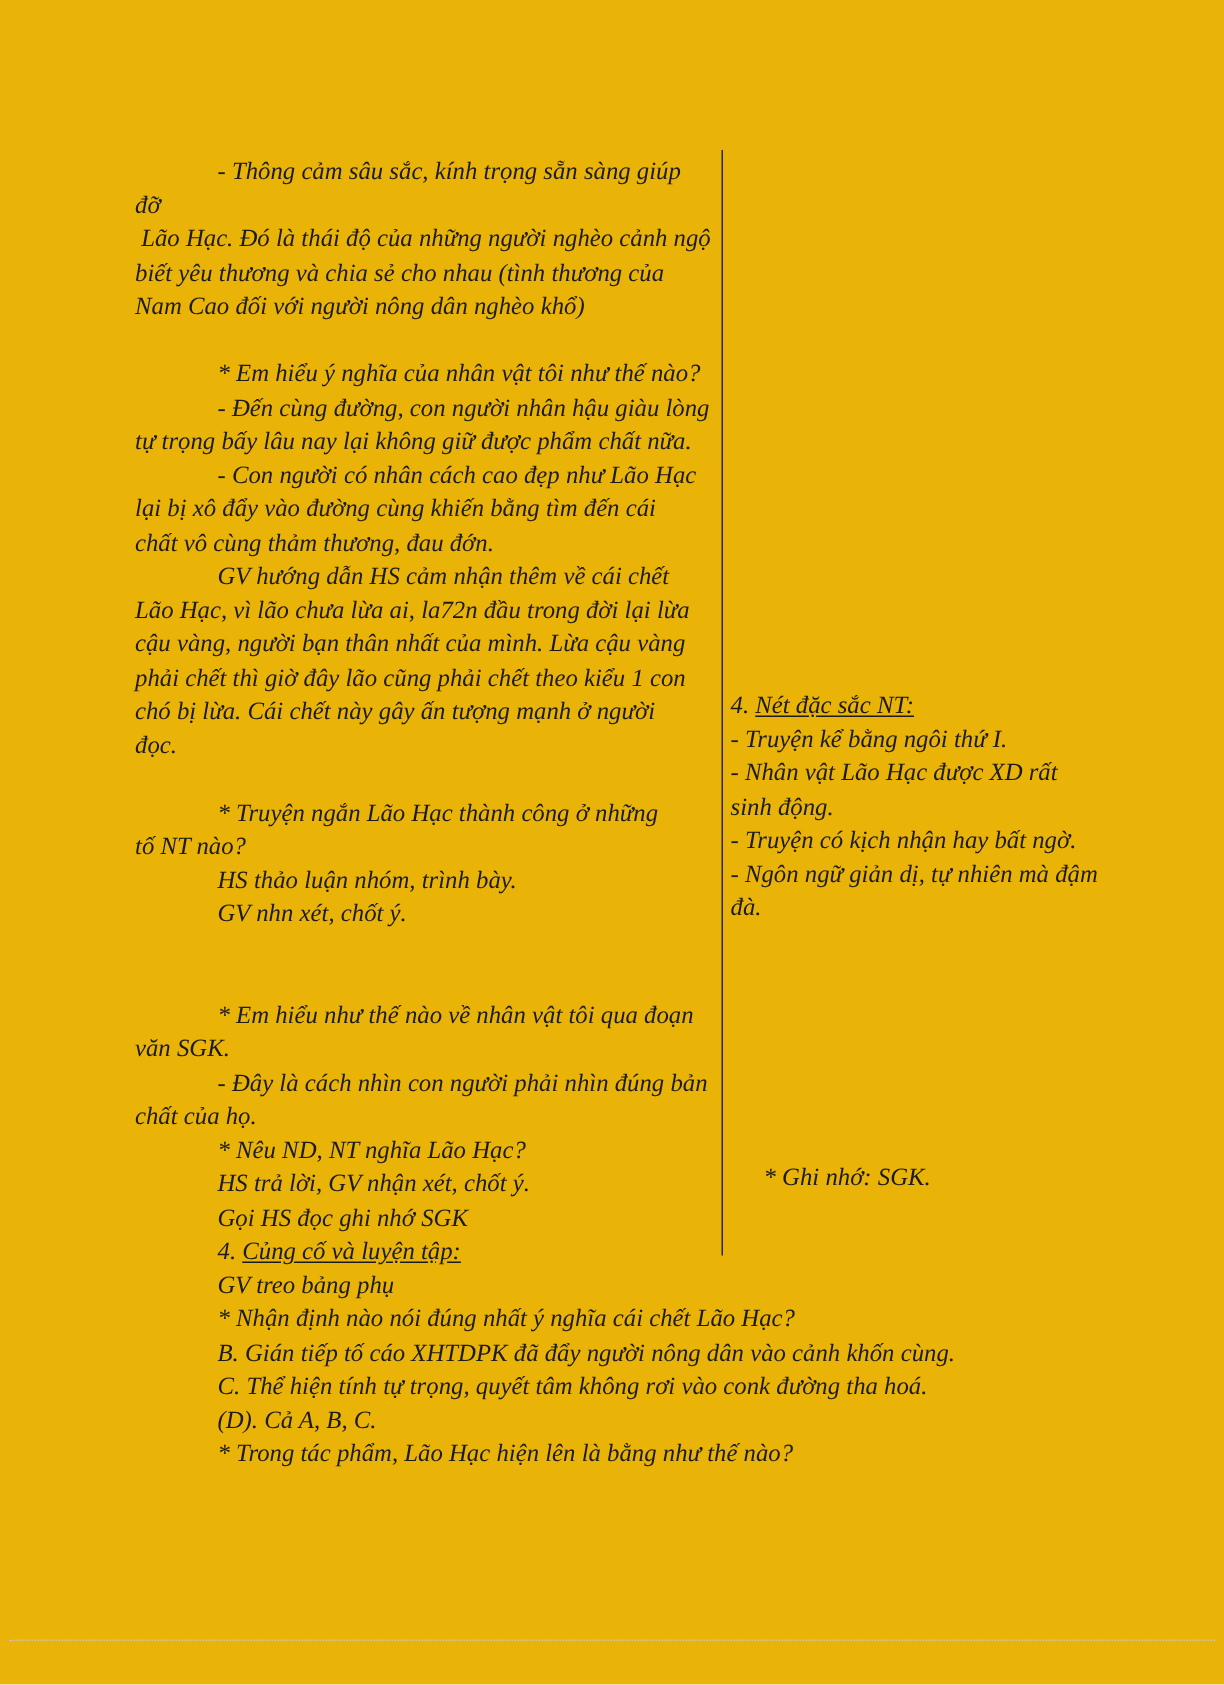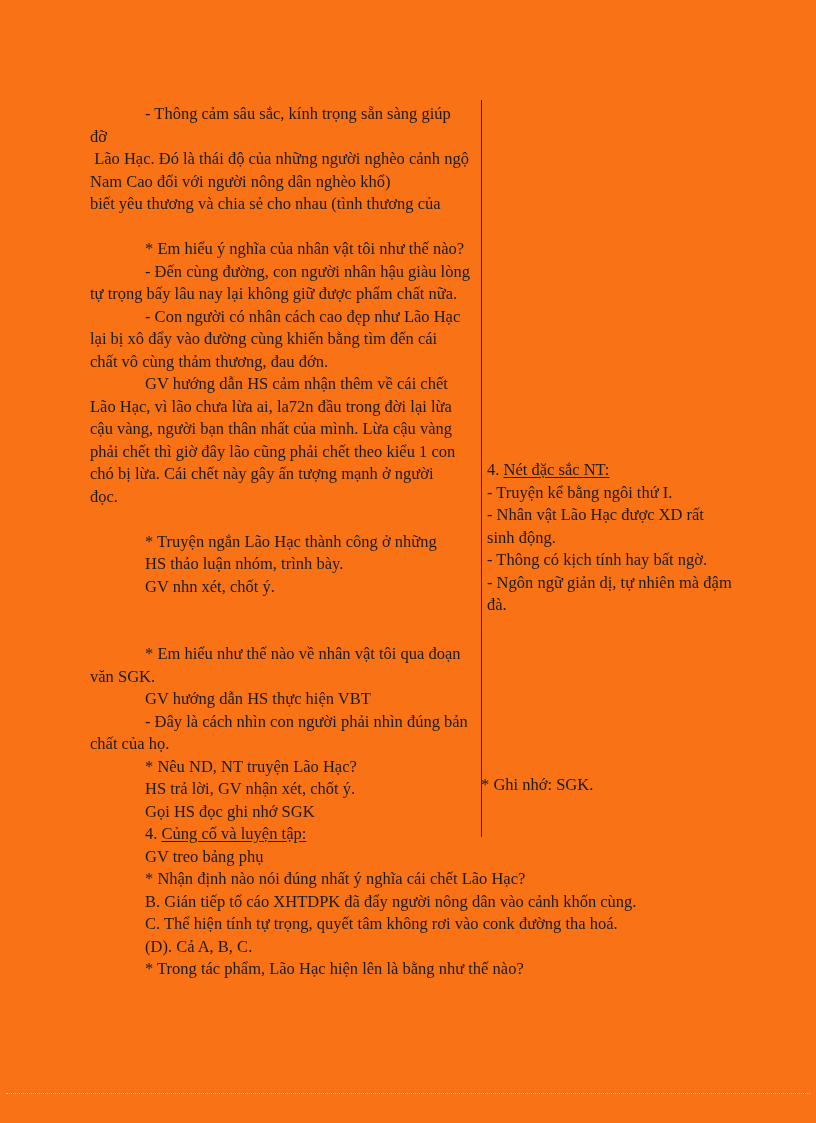--- a/index.html
+++ b/index.html
@@ -1,104 +1,105 @@
 <!DOCTYPE html>
 <html><head>
 <meta charset="utf-8">
 <style>
   * { box-sizing: border-box; }
   html, body { margin: 0; padding: 0; background: #ffffff; }
   #page {
     position: relative;
     width: 816px;
     height: 1123px;
-    background: #f97316;
+    background: #eab308;
     font-family: "Liberation Serif", serif;
     font-size: 16.5px;
     color: #1b1b1b;
     overflow: hidden;
+    font-style: italic;
   }
   .col { position: absolute; }
   .line {
     min-height: 22.5px;
     line-height: 22.5px;
     white-space: pre;
   }
   .line.ind { padding-left: 55px; }
   .u { text-decoration: underline; text-underline-offset: 2px; }
   #left-col  { left: 90px;  top: 103px; width: 392px; }
   #right-col { left: 487px; top: 459px; width: 245px; }
   #divider {
     position: absolute;
     left: 481px; top: 100px;
     width: 1px; height: 737px;
     background: #2b2b2b;
   }
   #ghi-nho {
     position: absolute;
-    left: 481px; top: 774px;
+    left: 509px; top: 774px;
     line-height: 22.5px;
     white-space: pre;
   }
   #bottom-rule {
     position: absolute;
     left: 6px; right: 6px; top: 1093px;
     border-top: 1px dotted #c6c6c6;
   }
 </style>
 </head>
 <body>
 
 <div id="page">
   <div id="left-col" class="col">
       <div class="line ind">- Thông cảm sâu sắc, kính trọng sẵn sàng giúp</div>
       <div class="line">đỡ</div>
       <div class="line"> Lão Hạc. Đó là thái độ của những người nghèo cảnh ngộ</div>
+      <div class="line">biết yêu thương và chia sẻ cho nhau (tình thương của</div>
       <div class="line">Nam Cao đối với người nông dân nghèo khổ)</div>
-      <div class="line">biết yêu thương và chia sẻ cho nhau (tình thương của</div>
       <div class="line">&nbsp;</div>
       <div class="line ind">* Em hiểu ý nghĩa của nhân vật tôi như thế nào?</div>
       <div class="line ind">- Đến cùng đường, con người nhân hậu giàu lòng</div>
       <div class="line">tự trọng bấy lâu nay lại không giữ được phẩm chất nữa.</div>
       <div class="line ind">- Con người có nhân cách cao đẹp như Lão Hạc</div>
       <div class="line">lại bị xô đẩy vào đường cùng khiến bằng tìm đến cái</div>
       <div class="line">chất vô cùng thảm thương, đau đớn.</div>
       <div class="line ind">GV hướng dẫn HS cảm nhận thêm về cái chết</div>
       <div class="line">Lão Hạc, vì lão chưa lừa ai, la72n đầu trong đời lại lừa</div>
       <div class="line">cậu vàng, người bạn thân nhất của mình. Lừa cậu vàng</div>
       <div class="line">phải chết thì giờ đây lão cũng phải chết theo kiểu 1 con</div>
       <div class="line">chó bị lừa. Cái chết này gây ấn tượng mạnh ở người</div>
       <div class="line">đọc.</div>
       <div class="line">&nbsp;</div>
       <div class="line ind">* Truyện ngắn Lão Hạc thành công ở những</div>
+      <div class="line">tố NT nào?</div>
       <div class="line ind">HS thảo luận nhóm, trình bày.</div>
       <div class="line ind">GV nhn xét, chốt ý.</div>
       <div class="line">&nbsp;</div>
       <div class="line">&nbsp;</div>
       <div class="line ind">* Em hiểu như thế nào về nhân vật tôi qua đoạn</div>
       <div class="line">văn SGK.</div>
-      <div class="line ind">GV hướng dẫn HS thực hiện VBT</div>
       <div class="line ind">- Đây là cách nhìn con người phải nhìn đúng bản</div>
       <div class="line">chất của họ.</div>
-      <div class="line ind">* Nêu ND, NT truyện Lão Hạc?</div>
+      <div class="line ind">* Nêu ND, NT nghĩa Lão Hạc?</div>
       <div class="line ind">HS trả lời, GV nhận xét, chốt ý.</div>
       <div class="line ind">Gọi HS đọc ghi nhớ SGK</div>
       <div class="line ind">4. <span class="u">Củng cố và luyện tập:</span></div>
       <div class="line ind">GV treo bảng phụ</div>
       <div class="line ind">* Nhận định nào nói đúng nhất ý nghĩa cái chết Lão Hạc?</div>
       <div class="line ind">B. Gián tiếp tố cáo XHTDPK đã đẩy người nông dân vào cảnh khốn cùng.</div>
       <div class="line ind">C. Thể hiện tính tự trọng, quyết tâm không rơi vào conk đường tha hoá.</div>
       <div class="line ind">(D). Cả A, B, C.</div>
       <div class="line ind">* Trong tác phẩm, Lão Hạc hiện lên là bằng như thế nào?</div>
     </div>
   <div id="divider"></div>
   <div id="right-col" class="col">
       <div class="line">4. <span class="u">Nét đặc sắc NT:</span></div>
       <div class="line">- Truyện kể bằng ngôi thứ I.</div>
       <div class="line">- Nhân vật Lão Hạc được XD rất</div>
       <div class="line">sinh động.</div>
-      <div class="line">- Thông có kịch tính hay bất ngờ.</div>
+      <div class="line">- Truyện có kịch nhận hay bất ngờ.</div>
       <div class="line">- Ngôn ngữ giản dị, tự nhiên mà đậm</div>
       <div class="line">đà.</div>
     </div>
   <div id="ghi-nho">* Ghi nhớ: SGK.</div>
   <div id="bottom-rule"></div>
 </div>
 
 </body></html>

